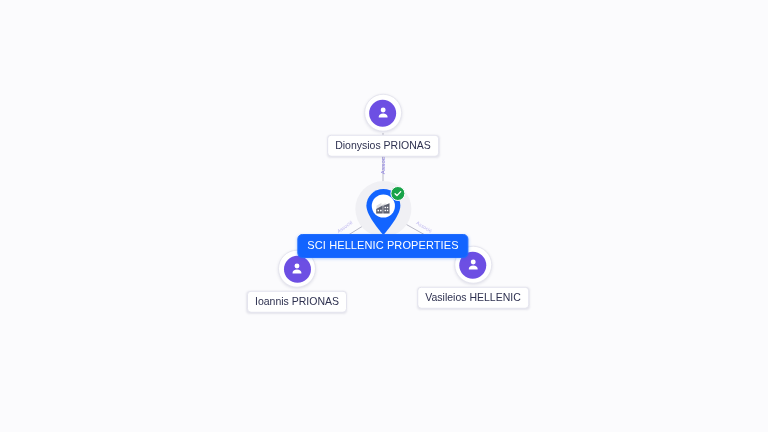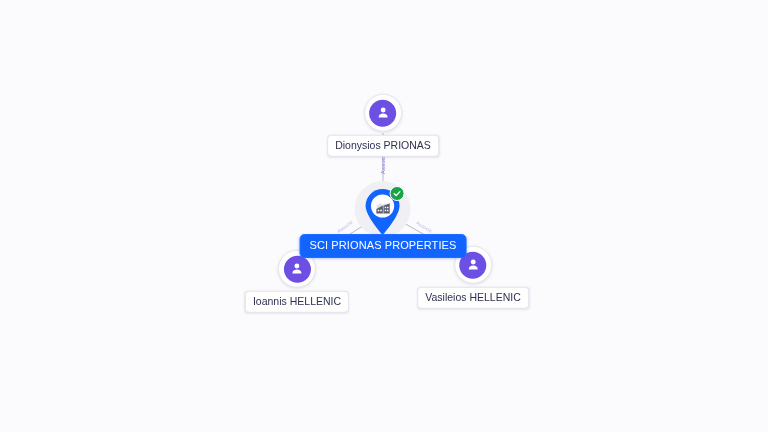--- a/index.html
+++ b/index.html
@@ -193,21 +193,21 @@
 
   <div class="node" style="left:297px; top:281px;">
     <div class="person-avatar-ring">
       <div class="person-avatar-disc">
         <svg width="16" height="16" viewBox="0 0 24 24" fill="#ffffff">
           <circle cx="12" cy="8" r="3.7"></circle>
           <path d="M12 13.2c-3.9 0-6.6 2.3-6.6 4.6v1.4h13.2v-1.4c0-2.3-2.7-4.6-6.6-4.6z"></path>
         </svg>
       </div>
     </div>
-    <div class="chip">Ioannis HELLENIC</div>
+    <div class="chip">Ioannis PRIONAS</div>
   </div>
 
   <div class="node" style="left:473px; top:277px;">
     <div class="person-avatar-ring">
       <div class="person-avatar-disc">
         <svg width="16" height="16" viewBox="0 0 24 24" fill="#ffffff">
           <circle cx="12" cy="8" r="3.7"></circle>
           <path d="M12 13.2c-3.9 0-6.6 2.3-6.6 4.6v1.4h13.2v-1.4c0-2.3-2.7-4.6-6.6-4.6z"></path>
         </svg>
       </div>
@@ -237,16 +237,16 @@
         </svg>
       </div>
 
       <div class="verified-badge">
         <svg width="9" height="9" viewBox="0 0 24 24" fill="none" stroke="#ffffff" stroke-width="3.6" stroke-linecap="round" stroke-linejoin="round">
           <polyline points="4.5,12.6 9.6,17.6 19.5,7"></polyline>
         </svg>
       </div>
     </div>
 
-    <div class="company-chip">SCI PRIONAS PROPERTIES</div>
+    <div class="company-chip">SCI HELLENIC PROPERTIES</div>
   </div>
 
 </div>
 
 </body></html>

